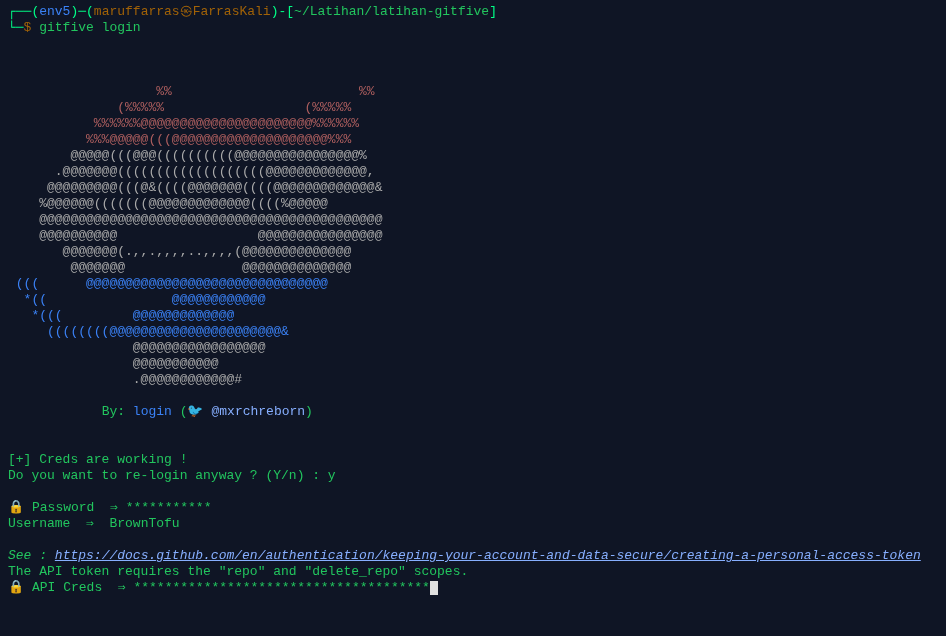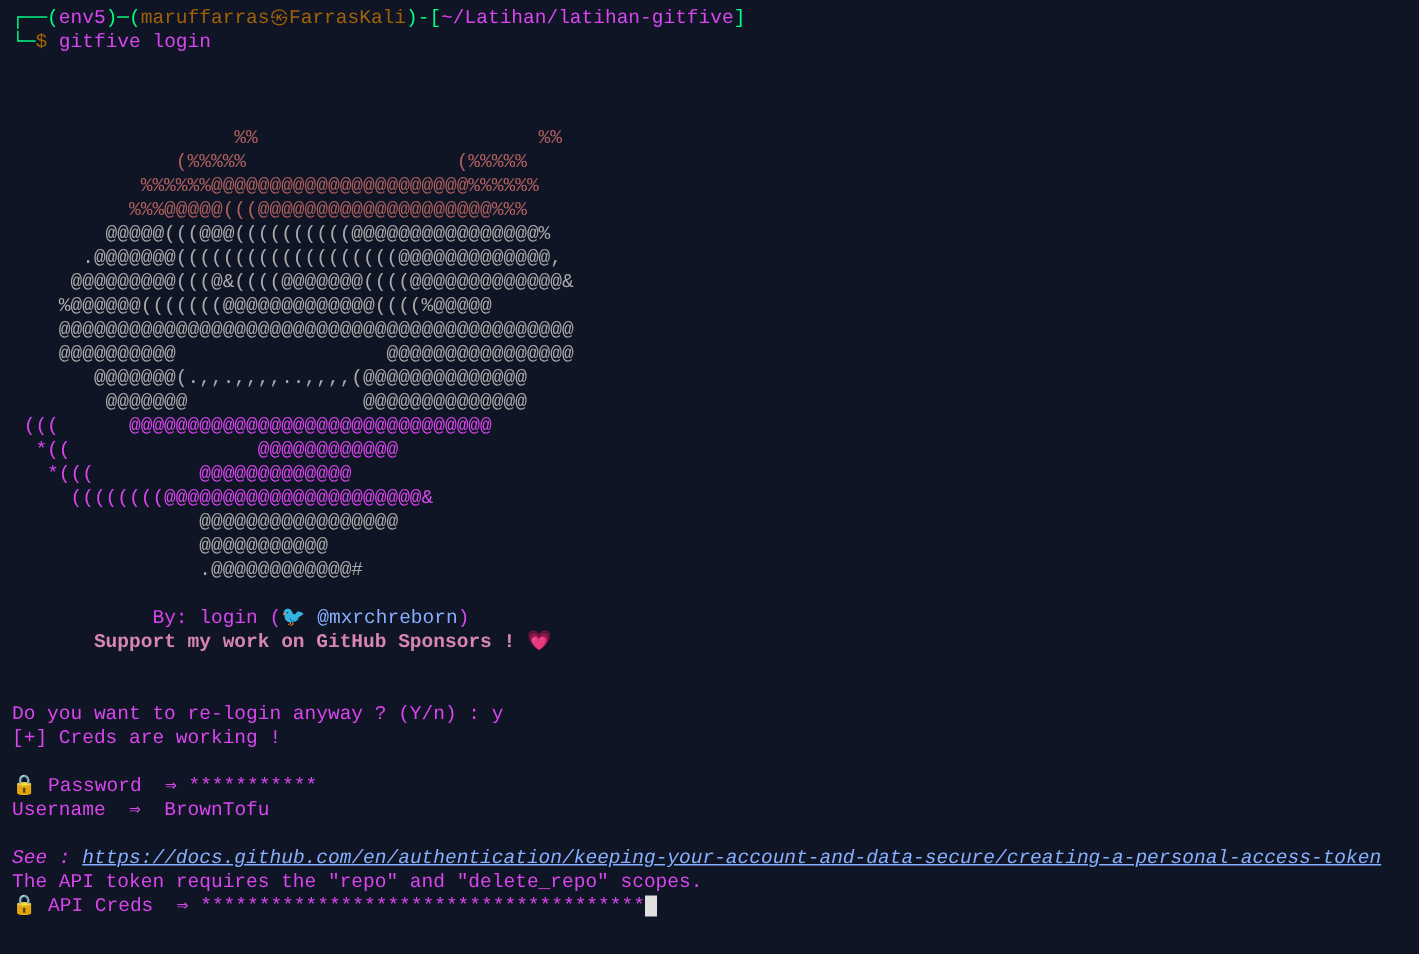--- a/index.html
+++ b/index.html
@@ -11,24 +11,24 @@
       font-size: 13px;
       line-height: 16px;
       width: 946px;
       height: 636px;
       box-sizing: border-box;
       overflow: hidden;
     }
     .line { white-space: pre; }
     .green { color: #00ff87; }
     .cyan { color: #a16207; }
-    .red { color: #d946ef; }
+    .red { color: #3b82f6; }
     .darkred { color: #af5f5f; }
     .gray { color: #aaa; }
-    .white { color: #d946ef; }
+    .white { color: #22c55e; }
     .bright-blue { color: #87afff; }
     .magenta { color: #d787af; }
     .link { color: #87afff; text-decoration: underline; font-style: italic; }
     .lock { color: #d7af5f; }
     .heart { color: #ff5f87; }
     .cursor {
       display: inline-block;
       width: 8px;
       height: 14px;
       background: #e0e0e0;
@@ -65,27 +65,26 @@
 <div class="line"><span class="red">   *(((         @@@@@@@@@@@@@</span></div>
 <div class="line"><span class="red">     ((((((((@@@@@@@@@@@@@@@@@@@@@@&amp;</span></div>
 <div class="line"><span class="gray">                @@@@@@@@@@@@@@@@@</span></div>
 <div class="line"><span class="gray">                @@@@@@@@@@@</span></div>
 <div class="line"><span class="gray">                .@@@@@@@@@@@@#</span></div>
 </div>
 
 <div class="line">&nbsp;</div>
 
 <div class="line">            <span class="white">By:</span> <span class="red">login</span> <span class="white">(</span><span class="bright-blue">🐦 </span><span class="bright-blue">@mxrchreborn</span><span class="white">)</span></div>
-<div class="line">       <span class="magenta" style="font-weight:bold">Support my work on GitHub Sponsors !</span> <span class="heart">💗</span></div>
 
 <div class="line">&nbsp;</div>
 <div class="line">&nbsp;</div>
 
+<div class="line white">[+] Creds are working !</div>
 <div class="line white">Do you want to re-login anyway ? (Y/n) : y</div>
-<div class="line white">[+] Creds are working !</div>
 <div class="line">&nbsp;</div>
 <div class="line"><span class="lock">🔒</span><span class="white"> Password  ⇒</span> <span class="white">***********</span></div>
 <div class="line"><span class="white">Username  ⇒</span>  <span class="white">BrownTofu</span></div>
 <div class="line">&nbsp;</div>
 <div class="line"><span class="white" style="font-style:italic">See :</span> <span class="link">https://docs.github.com/en/authentication/keeping-your-account-and-data-secure/creating-a-personal-access-token</span></div>
 <div class="line white">The API token requires the "repo" and "delete_repo" scopes.</div>
 <div class="line"><span class="lock">🔒</span><span class="white"> API Creds  ⇒</span> <span class="white">**************************************</span><span class="cursor"></span></div>
 
 </div>
 

